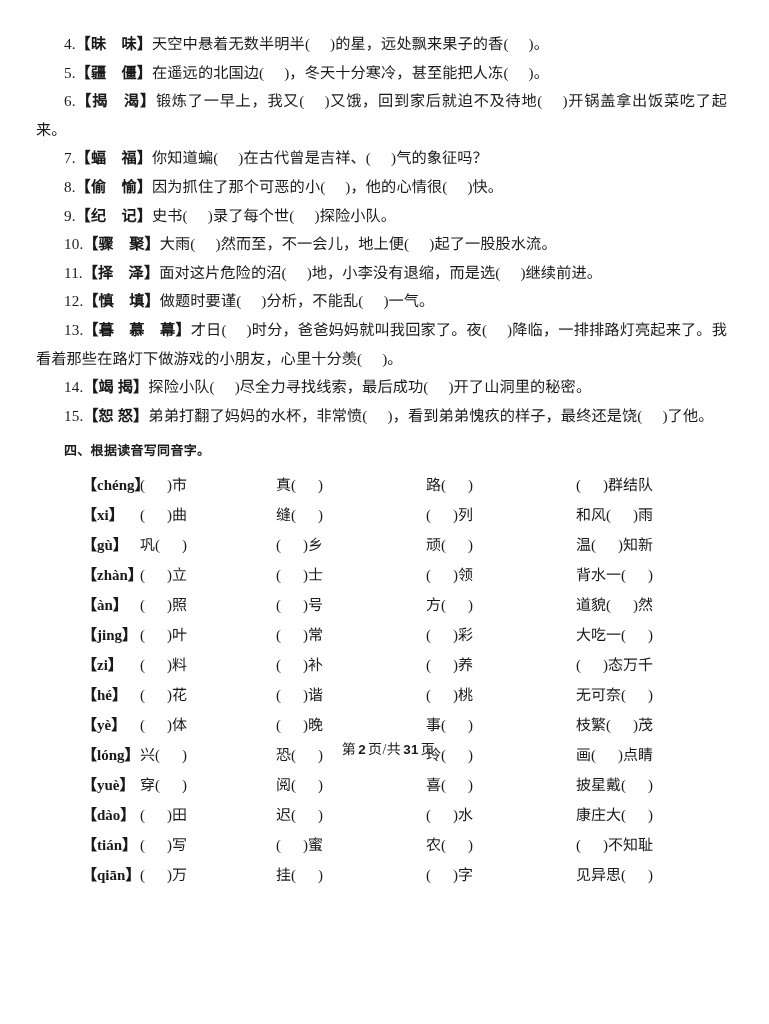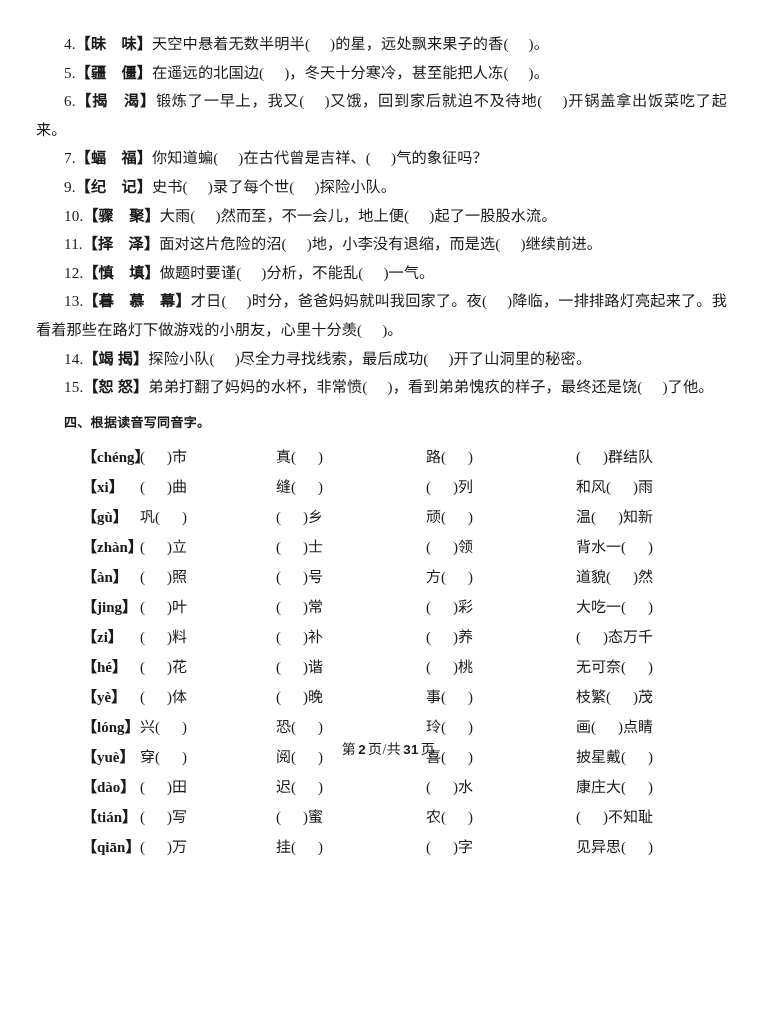--- a/index.html
+++ b/index.html
@@ -121,20 +121,21 @@
 </head>
 <body>
 
 <div class="page">
 
   <ul class="exercise-list" id="exercise-list">
       <li class="ex-item"><span class="num">4.</span><span class="bracket">【昧　味】</span><span>天空中悬着无数半明半(</span><span class="blank"><span class="gap"></span></span><span>)的星，远处飘来果子的香(</span><span class="blank"><span class="gap"></span></span><span>)。</span></li>
       <li class="ex-item"><span class="num">5.</span><span class="bracket">【疆　僵】</span><span>在遥远的北国边(</span><span class="blank"><span class="gap"></span></span><span>)，冬天十分寒冷，甚至能把人冻(</span><span class="blank"><span class="gap"></span></span><span>)。</span></li>
       <li class="ex-item"><span class="num">6.</span><span class="bracket">【揭　渴】</span><span>锻炼了一早上，我又(</span><span class="blank"><span class="gap"></span></span><span>)又饿，回到家后就迫不及待地(</span><span class="blank"><span class="gap"></span></span><span>)开锅盖拿出饭菜吃了起来。</span></li>
       <li class="ex-item"><span class="num">7.</span><span class="bracket">【蝠　福】</span><span>你知道蝙(</span><span class="blank"><span class="gap"></span></span><span>)在古代曾是吉祥、(</span><span class="blank"><span class="gap"></span></span><span>)气的象征吗？</span></li>
+      <li class="ex-item"><span class="num">8.</span><span class="bracket">【偷　愉】</span><span>因为抓住了那个可恶的小(</span><span class="blank"><span class="gap"></span></span><span>)，他的心情很(</span><span class="blank"><span class="gap"></span></span><span>)快。</span></li>
       <li class="ex-item"><span class="num">9.</span><span class="bracket">【纪　记】</span><span>史书(</span><span class="blank"><span class="gap"></span></span><span>)录了每个世(</span><span class="blank"><span class="gap"></span></span><span>)探险小队。</span></li>
       <li class="ex-item"><span class="num">10.</span><span class="bracket">【骤　聚】</span><span>大雨(</span><span class="blank"><span class="gap"></span></span><span>)然而至，不一会儿，地上便(</span><span class="blank"><span class="gap"></span></span><span>)起了一股股水流。</span></li>
       <li class="ex-item"><span class="num">11.</span><span class="bracket">【择　泽】</span><span>面对这片危险的沼(</span><span class="blank"><span class="gap"></span></span><span>)地，小李没有退缩，而是选(</span><span class="blank"><span class="gap"></span></span><span>)继续前进。</span></li>
       <li class="ex-item"><span class="num">12.</span><span class="bracket">【慎　填】</span><span>做题时要谨(</span><span class="blank"><span class="gap"></span></span><span>)分析，不能乱(</span><span class="blank"><span class="gap"></span></span><span>)一气。</span></li>
       <li class="ex-item"><span class="num">13.</span><span class="bracket">【暮　慕　幕】</span><span>才日(</span><span class="blank"><span class="gap"></span></span><span>)时分，爸爸妈妈就叫我回家了。夜(</span><span class="blank"><span class="gap"></span></span><span>)降临，一排排路灯亮起来了。我看着那些在路灯下做游戏的小朋友，心里十分羡(</span><span class="blank"><span class="gap"></span></span><span>)。</span></li>
       <li class="ex-item"><span class="num">14.</span><span class="bracket">【竭 揭】</span><span>探险小队(</span><span class="blank"><span class="gap"></span></span><span>)尽全力寻找线索，最后成功(</span><span class="blank"><span class="gap"></span></span><span>)开了山洞里的秘密。</span></li>
       <li class="ex-item"><span class="num">15.</span><span class="bracket">【恕 怒】</span><span>弟弟打翻了妈妈的水杯，非常愤(</span><span class="blank"><span class="gap"></span></span><span>)，看到弟弟愧疚的样子，最终还是饶(</span><span class="blank"><span class="gap"></span></span><span>)了他。</span></li>
     </ul>
 
   <div class="section-heading">四、根据读音写同音字。</div>

